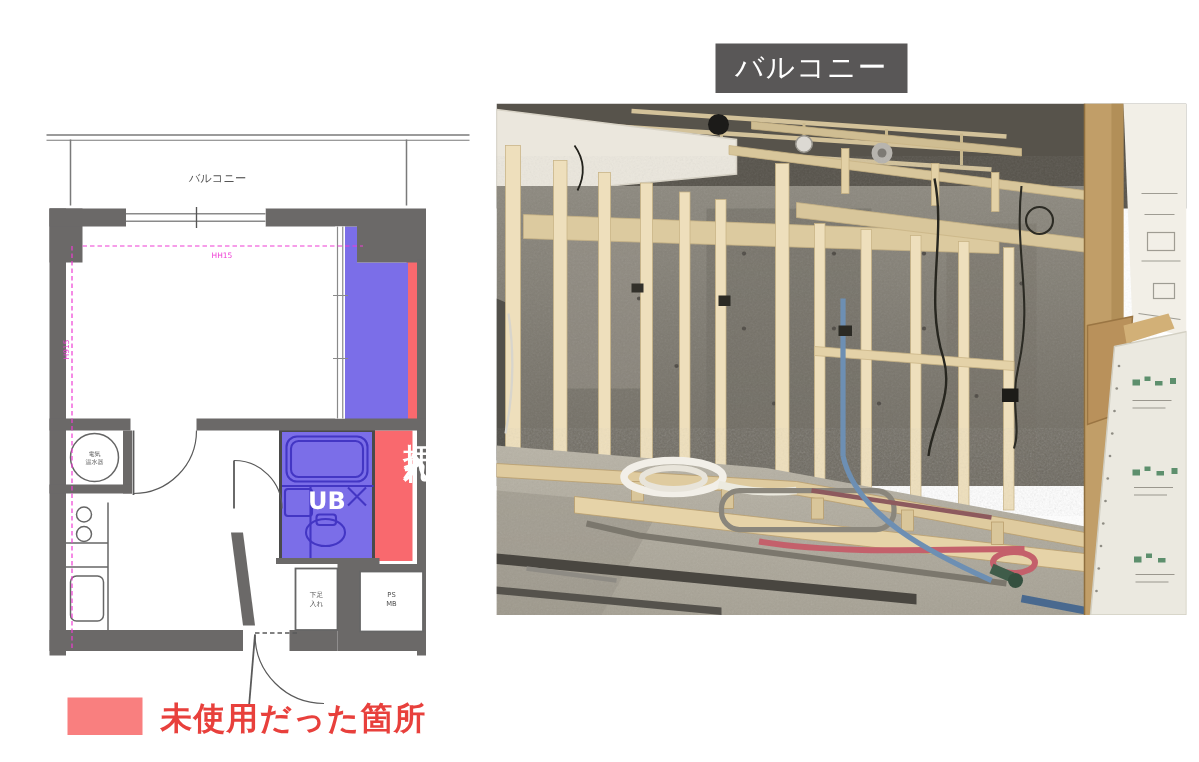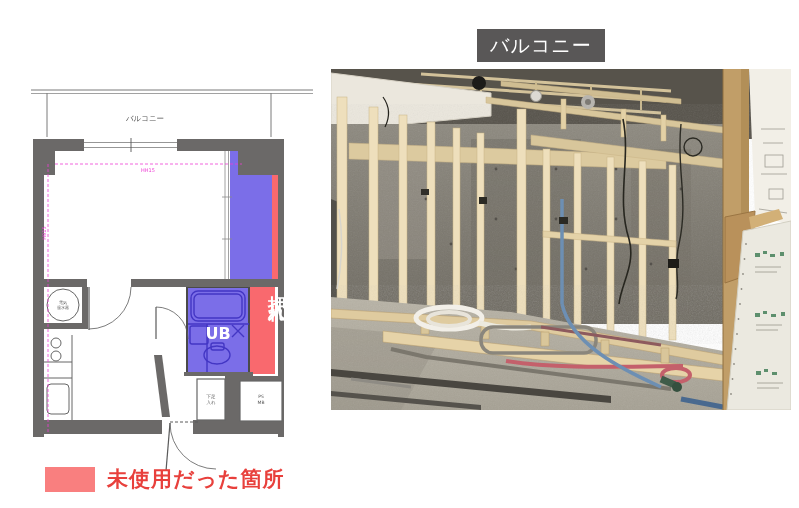--- a/index.html
+++ b/index.html
@@ -7,21 +7,21 @@
           font-family:"DejaVu Sans","Liberation Sans",sans-serif;}
   .title-badge{position:absolute;background:#595757;color:#ffffff;font-size:19px;
                line-height:1;padding:7px 13px;letter-spacing:1px;white-space:nowrap;}
   #title-left{left:107px;top:28px;}
   #title-right{left:477px;top:29px;}
   .floorplan-wrap{position:absolute;left:27px;top:85px;width:290px;height:395px;}
   .photo-wrap{position:absolute;left:331px;top:69px;width:460px;height:341px;}
   .closet-label{position:absolute;left:237px;top:163px;width:27px;height:104px;
       writing-mode:vertical-rl;text-orientation:upright;color:#ffffff;font-weight:bold;
       font-size:18px;letter-spacing:5px;text-align:center;line-height:27px;}
-  .legend{position:absolute;left:45px;top:465px;display:flex;align-items:center;gap:12px;}
+  .legend{position:absolute;left:45px;top:465px;display:flex;align-items:flex-start;gap:12px;}
   .legend .swatch{display:inline-block;width:50px;height:25px;background:#f97f7f;}
   .legend .legend-label{color:#e8403c;font-size:21px;font-weight:bold;letter-spacing:1px;}
   svg text{font-family:"DejaVu Sans","Liberation Sans",sans-serif;}
 </style>
 </head>
 <body>
 
 <div class="canvas">
 
   <div class="title-badge" id="title-right">バルコニー</div>

